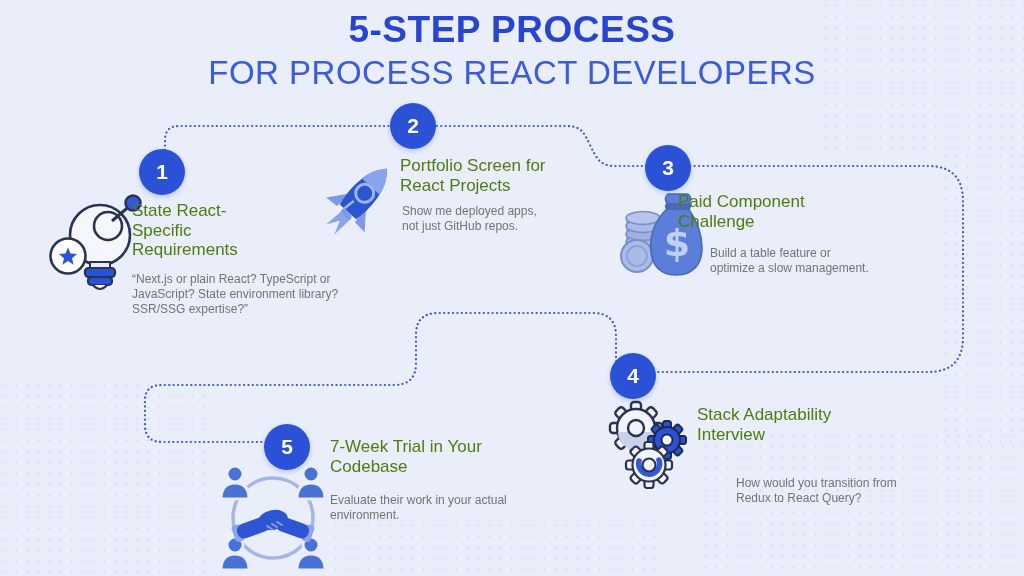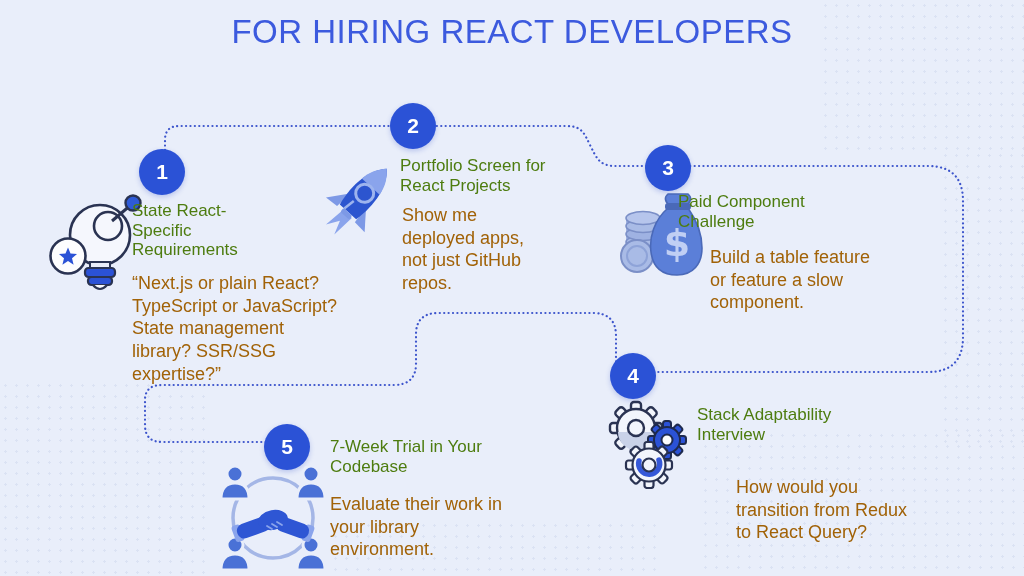--- a/index.html
+++ b/index.html
@@ -18,36 +18,37 @@
   .title{font-size:37px;font-weight:800;color:#2845cf;letter-spacing:.5px;line-height:1.1;}
   .subtitle{font-size:33px;font-weight:400;color:#3c5ade;letter-spacing:.5px;line-height:1.15;margin-top:3px;}
   .path-layer{position:absolute;left:0;top:0;}
   .badge{
     position:absolute;width:46px;height:46px;border-radius:50%;
     background:#2b52d6;color:#ffffff;font-weight:700;font-size:21px;
     display:flex;align-items:center;justify-content:center;
     box-shadow:0 2px 5px rgba(40,70,200,.25);
   }
   .step-title{position:absolute;font-weight:400;color:#4d7c0f;font-size:17px;line-height:1.16;}
-  .step-desc{position:absolute;color:#a16207;font-size:18px;line-height:1.26;}
+  .step-desc{position:absolute;color:#737373;font-size:12px;line-height:1.26;}
   .icon{position:absolute;}
 </style>
 </head>
 <body>
 
 <div id="canvas">
 
   <div class="dots" style="left:820px;top:0;width:204px;height:150px;"></div>
   <div class="dots" style="left:940px;top:150px;width:84px;height:300px;"></div>
   <div class="dots" style="left:700px;top:430px;width:324px;height:146px;"></div>
   <div class="dots" style="left:0;top:380px;width:210px;height:196px;"></div>
   <div class="dots" style="left:330px;top:520px;width:330px;height:56px;"></div>
 
   <div class="header">
-    <div class="subtitle">FOR HIRING REACT DEVELOPERS</div>
+    <div class="title">5-STEP PROCESS</div>
+    <div class="subtitle">FOR PROCESS REACT DEVELOPERS</div>
   </div>
 
   <svg class="path-layer" width="1024" height="576" viewBox="0 0 1024 576">
     <path d="M 165 150 L 165 140 Q 165 126 179 126 L 566 126
              C 582 126 584 133 590 145 C 596 157 599 166 615 166
              L 928 166 Q 963 166 963 201 L 963 337 Q 963 372 928 372
              L 628 372 Q 616 372 616 360 L 616 336 Q 616 313 593 313
              L 438 313 C 424 313 416 320 416 334 L 416 364
              C 416 378 408 385 394 385 L 162 385 Q 145 385 145 400
              L 145 425 Q 145 442 162 442 L 287 442" fill="none" stroke="#3d55cc" stroke-width="2.2" stroke-dasharray="0.1 4.3" stroke-linecap="round"></path>
@@ -62,21 +63,21 @@
     <rect x="42" y="87" width="24" height="8" rx="3.5" fill="#2b52d6" stroke="#2a3352" stroke-width="2.2"></rect>
     <path d="M47 95 Q54 103 61 95" fill="#f5f7fd" stroke="#2a3352" stroke-width="2.2"></path>
     <circle cx="62" cy="36" r="14" fill="#f5f7fd" stroke="#2a3352" stroke-width="2.6"></circle>
     <line x1="66" y1="31" x2="86" y2="14" stroke="#2a3352" stroke-width="3"></line>
     <circle cx="87" cy="13" r="7.5" fill="#2e5bd8" stroke="#2a3352" stroke-width="2.4"></circle>
     <circle cx="22" cy="66" r="17.5" fill="#fdfdfe" stroke="#2a3352" stroke-width="2.6"></circle>
     <polygon transform="translate(22,67)" fill="#2b52d6" points="0,-9.5 2.5,-3.4 9,-2.9 4,1.3 5.6,7.7 0,4.1 -5.6,7.7 -4,1.3 -9,-2.9 -2.5,-3.4"></polygon>
   </svg>
 
   <div class="step-title" style="left:132px;top:201px;width:150px;">State React-Specific Requirements</div>
-  <div class="step-desc" style="left:132px;top:272px;width:215px;">“Next.js or plain React? TypeScript or JavaScript? State management library? SSR/SSG expertise?”</div>
+  <div class="step-desc" style="left:132px;top:272px;width:215px;">“Next.js or plain React? TypeScript or JavaScript? State environment library? SSR/SSG expertise?”</div>
 
   <div class="badge" style="left:390px;top:103px;">2</div>
 
   <svg class="icon" style="left:308px;top:153px;" width="96" height="104" viewBox="0 0 96 104">
     <g transform="rotate(42 48 50)">
       <path d="M38 46 L22 66 L36 65 Z" fill="#7d99e6"></path>
       <path d="M58 46 L74 66 L60 65 Z" fill="#7d99e6"></path>
       <path d="M43 64 L40 86 L48 74 L53 88 L55 64 Z" fill="#8aa4ec"></path>
       <path d="M48 4 C60 16 64 38 59 62 L37 62 C32 38 36 16 48 4 Z" fill="#2c55cf"></path>
       <path d="M48 4 C55 11 59 19 60 28 L36 28 C37 19 41 11 48 4 Z" fill="#8aa4ec"></path>
@@ -102,21 +103,21 @@
     </g>
     <circle cx="27" cy="70" r="16" fill="#a9bbe6" stroke="#7b8fc7" stroke-width="2"></circle>
     <circle cx="27" cy="70" r="10" fill="none" stroke="#8ea3d8" stroke-width="2"></circle>
     <path d="M60 20 Q52 13 58 8 L78 8 Q84 13 76 20 Z" fill="#5b7fd8" stroke="#4a69b8" stroke-width="1.6"></path>
     <path d="M58 22 C44 34 39 52 41 66 C43 82 53 89 67 89 C83 89 92 78 92 62 C92 46 85 32 78 22 Z" fill="#5b7fd8" stroke="#4a69b8" stroke-width="1.6"></path>
     <rect x="55" y="17" width="26" height="7" rx="3.2" fill="#4a69b8"></rect>
     <text x="67" y="70" text-anchor="middle" font-size="38" font-weight="bold" font-family="DejaVu Sans, sans-serif" fill="#c0cff4">$</text>
   </svg>
 
   <div class="step-title" style="left:678px;top:192px;width:180px;">Paid Component Challenge</div>
-  <div class="step-desc" style="left:710px;top:246px;width:168px;">Build a table feature or feature a slow component.</div>
+  <div class="step-desc" style="left:710px;top:246px;width:168px;">Build a table feature or optimize a slow management.</div>
 
   <div class="badge" style="left:610px;top:353px;">4</div>
 
   <svg class="icon" style="left:603px;top:397px;" width="92" height="92" viewBox="0 0 92 92">
 
     <g transform="translate(33,31)">
       <g fill="#f2f5fc" stroke="#2a3352" stroke-width="2.4">
         <rect x="-5" y="-26" width="10" height="11" rx="3"></rect>
         <rect x="-5" y="15" width="10" height="11" rx="3"></rect>
         <rect x="-26" y="-5" width="11" height="10" rx="3"></rect>
@@ -208,15 +209,15 @@
       <ellipse cx="0" cy="0" rx="15" ry="10" fill="#2e56d4" transform="rotate(-10)"></ellipse>
       <g stroke="#8aa4ec" stroke-width="1.8" stroke-linecap="round">
         <line x1="-6" y1="6" x2="-1" y2="9"></line>
         <line x1="-1" y1="4" x2="4" y2="7"></line>
         <line x1="4" y1="2" x2="9" y2="5"></line>
       </g>
     </g>
   </svg>
 
   <div class="step-title" style="left:330px;top:437px;width:200px;">7-Week Trial in Your Codebase</div>
-  <div class="step-desc" style="left:330px;top:493px;width:195px;">Evaluate their work in your library environment.</div>
+  <div class="step-desc" style="left:330px;top:493px;width:195px;">Evaluate their work in your actual environment.</div>
 
 </div>
 
 </body></html>

